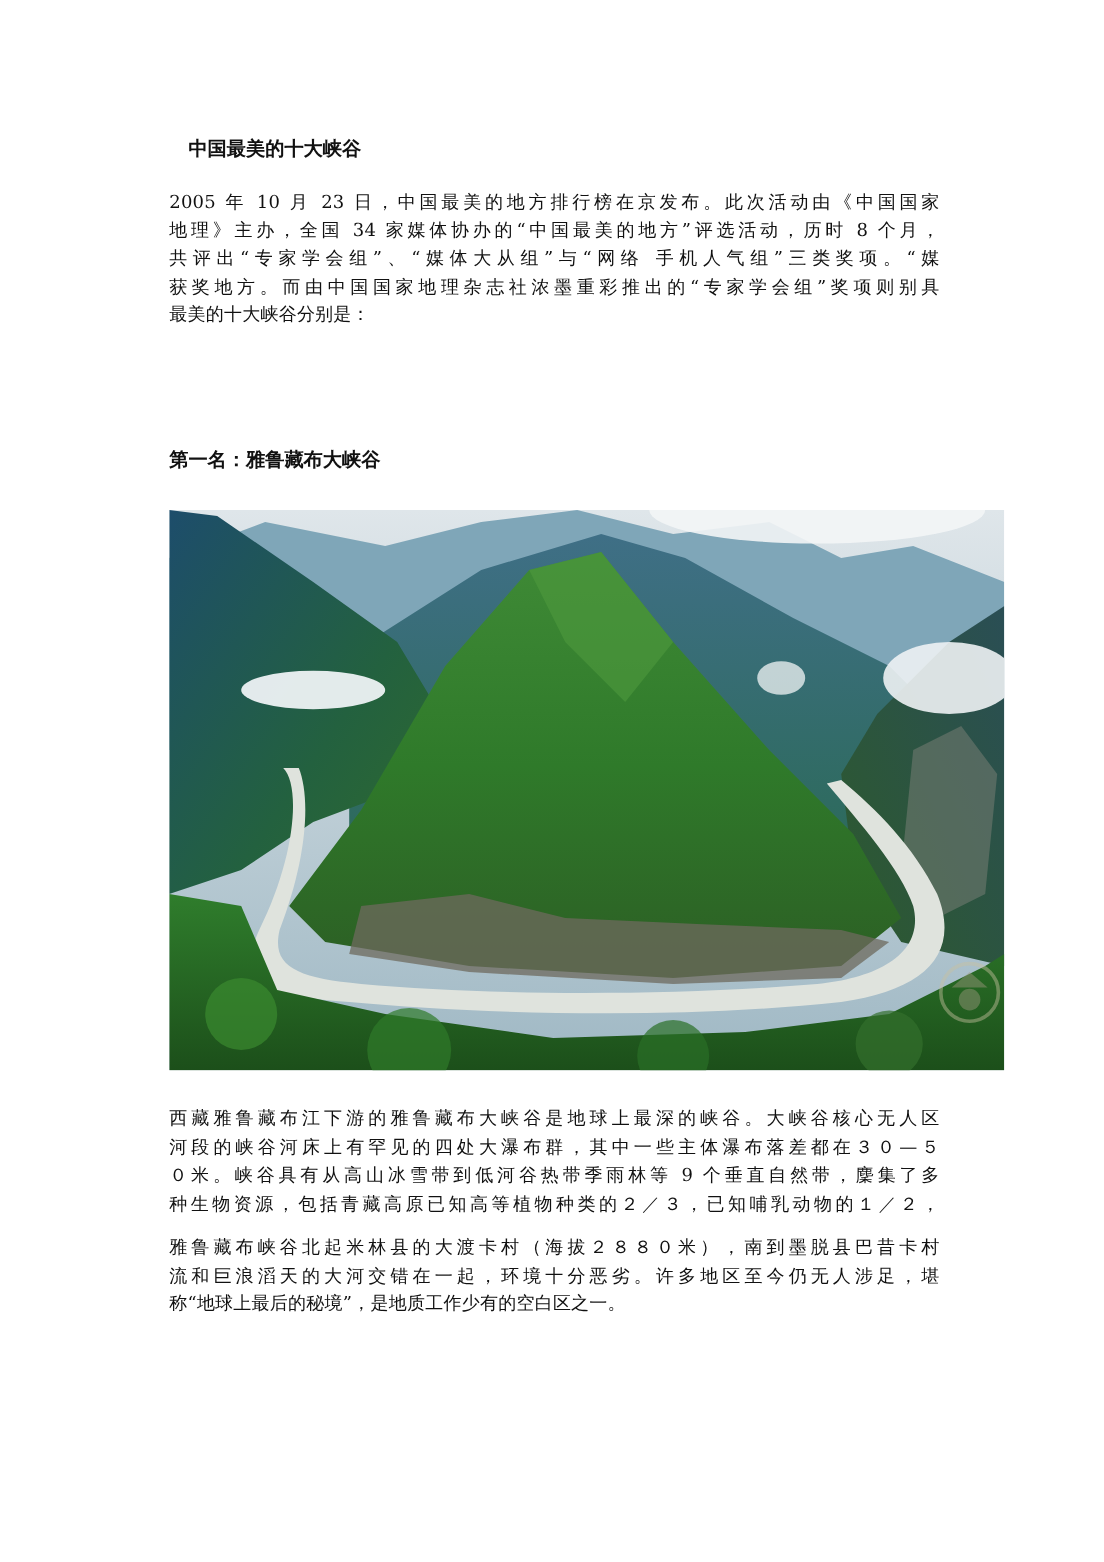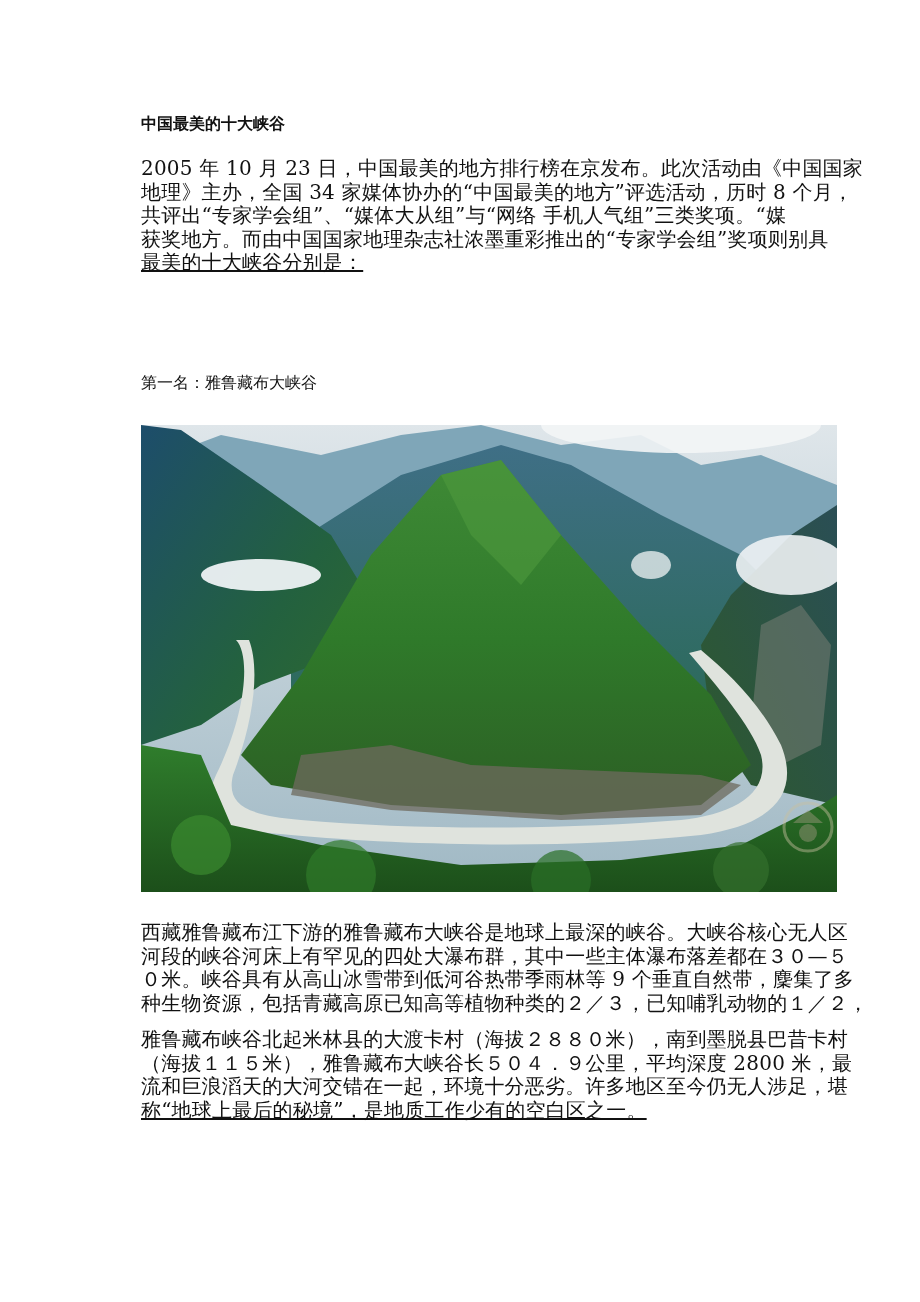--- a/index.html
+++ b/index.html
@@ -1,27 +1,27 @@
 <!DOCTYPE html>
 <html><head>
   <meta charset="utf-8">
   <style>
     html, body { margin: 0; padding: 0; background: #ffffff; }
     body { width: 920px; height: 1302px; position: relative; overflow: hidden;
            font-family: "DejaVu Serif", "Liberation Serif", serif; color: #111; }
     .page { position: absolute; left: 141px; top: 0; width: 642px; }
-    .title { position: absolute; top: 114px; left: 0; font-family: "DejaVu Sans", "Liberation Sans", sans-serif;
+    .title { position: absolute; top: 114px; left: 16px; font-family: "DejaVu Sans", "Liberation Sans", sans-serif;
              font-weight: bold; font-size: 16px; line-height: 20px; white-space: nowrap; }
-    .para { position: absolute; left: 0; width: 642px; font-size: 20px; line-height: 23.5px;
+    .para { position: absolute; left: 0; width: 642px; font-size: 15px; line-height: 23.5px;
             text-align: justify; text-justify: inter-character; letter-spacing: 0.2px; }
     .para .ln { display: block; white-space: nowrap; text-align-last: justify; }
-    .para .ln.last { text-align-last: left; text-decoration: underline; }
+    .para .ln.last { text-align-last: left; }
     .intro { top: 157px; }
     .heading { position: absolute; top: 373px; left: 0; font-family: "DejaVu Sans", "Liberation Sans", sans-serif;
-               font-weight: normal; font-size: 16px; line-height: 20px; white-space: nowrap; }
+               font-weight: bold; font-size: 16px; line-height: 20px; white-space: nowrap; }
     .photo { position: absolute; left: 141px; top: 425px; width: 696px; height: 467px; overflow: hidden; }
     .photo svg { display: block; }
     .p1 { top: 921px; }
     .p2 { top: 1028px; }
   </style>
 </head>
 <body>
 
 <div class="page">
   <div class="title">中国最美的十大峡谷</div>
@@ -38,21 +38,20 @@
 
   <div class="para p1">
     <span class="ln">西藏雅鲁藏布江下游的雅鲁藏布大峡谷是地球上最深的峡谷。大峡谷核心无人区</span>
     <span class="ln">河段的峡谷河床上有罕见的四处大瀑布群，其中一些主体瀑布落差都在３０—５</span>
     <span class="ln">０米。峡谷具有从高山冰雪带到低河谷热带季雨林等 9 个垂直自然带，麇集了多</span>
     <span class="ln">种生物资源，包括青藏高原已知高等植物种类的２／３，已知哺乳动物的１／２，</span>
   </div>
 
   <div class="para p2">
     <span class="ln">雅鲁藏布峡谷北起米林县的大渡卡村（海拔２８８０米），南到墨脱县巴昔卡村</span>
-    <span class="ln">（海拔１１５米），雅鲁藏布大峡谷长５０４．９公里，平均深度 2800 米，最</span>
     <span class="ln">流和巨浪滔天的大河交错在一起，环境十分恶劣。许多地区至今仍无人涉足，堪</span>
     <span class="ln last">称“地球上最后的秘境”，是地质工作少有的空白区之一。</span>
   </div>
 </div>
 
 <div class="photo" aria-label="雅鲁藏布大峡谷 river bend photo">
   <svg width="696" height="467" viewBox="0 0 696 467" xmlns="http://www.w3.org/2000/svg">
     <defs>
       <linearGradient id="sky" x1="0" y1="0" x2="0" y2="1">
         <stop offset="0" stop-color="#dfe6ea"></stop>

